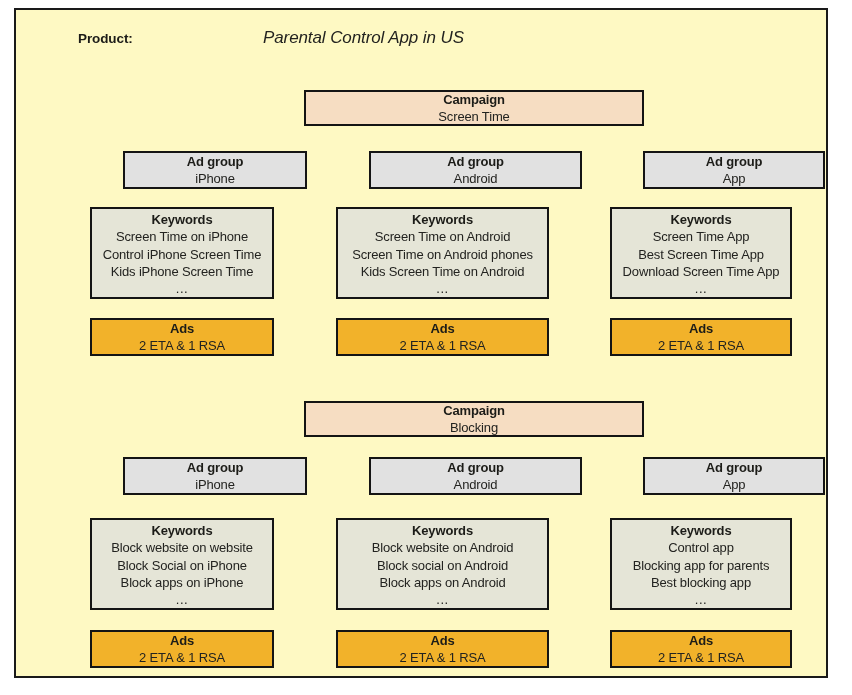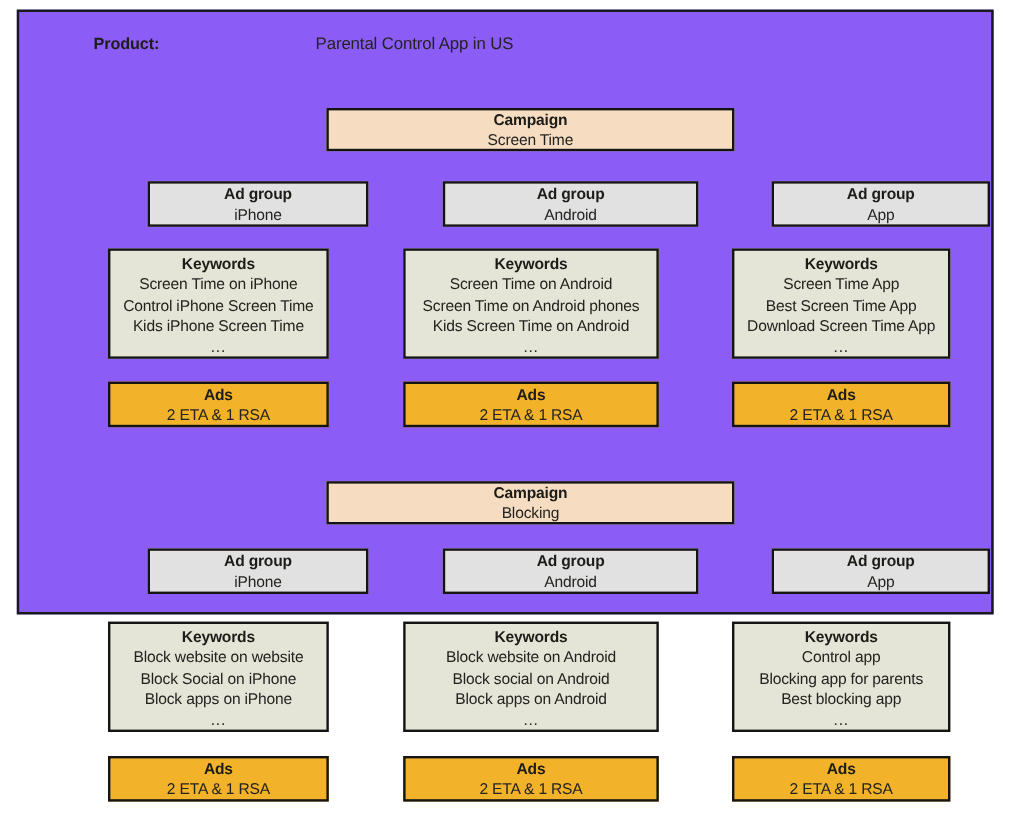--- a/index.html
+++ b/index.html
@@ -13,22 +13,22 @@
     font-family: "Liberation Sans", sans-serif;
     -webkit-font-smoothing: antialiased;
   }
 
   
   #frame {
     position: absolute;
     left: 14px;
     top: 8px;
     width: 814px;
-    height: 504px;
-    background: #8b5cf6;
+    height: 670px;
+    background: #fef9c3;
     border: 2px solid #1a1a1a;
     box-sizing: border-box;
   }
 
   
   #meta {
     position: absolute;
     left: 62px;
     top: 18px;
     width: 520px;
@@ -39,23 +39,24 @@
     height: 19px;
   }
   .meta-label {
     width: 185px;
     font-size: 13.5px;
     font-weight: bold;
     color: #1c1c18;
     letter-spacing: -0.1px;
   }
   .meta-value {
-    font-size: 14px;
+    font-size: 17px;
     color: #232320;
     letter-spacing: -0.1px;
+    font-style: italic;
   }
 
   
   .node {
     position: absolute;
     box-sizing: border-box;
     border: 2px solid #141414;
     display: flex;
     flex-direction: column;
     align-items: center;
@@ -89,21 +90,21 @@
 
   
   .col-0 { left: 74px;  width: 184px; }
   .col-1 { left: 320px; width: 213px; }
   .col-2 { left: 594px; width: 182px; }
 
   
   .campaign-box { left: 256px; width: 340px; }
 
   
-  .r-campaign { height: 36px; }
+  .r-campaign { height: 36px; margin-left: 32px; }
   .r-adgroup  { height: 38px; margin-left: 33px; }
   .r-keywords { height: 92px; }
   .r-ads      { height: 38px; }
 </style>
 </head>
 <body>
 
 <div id="frame">
 
   <div id="meta">

